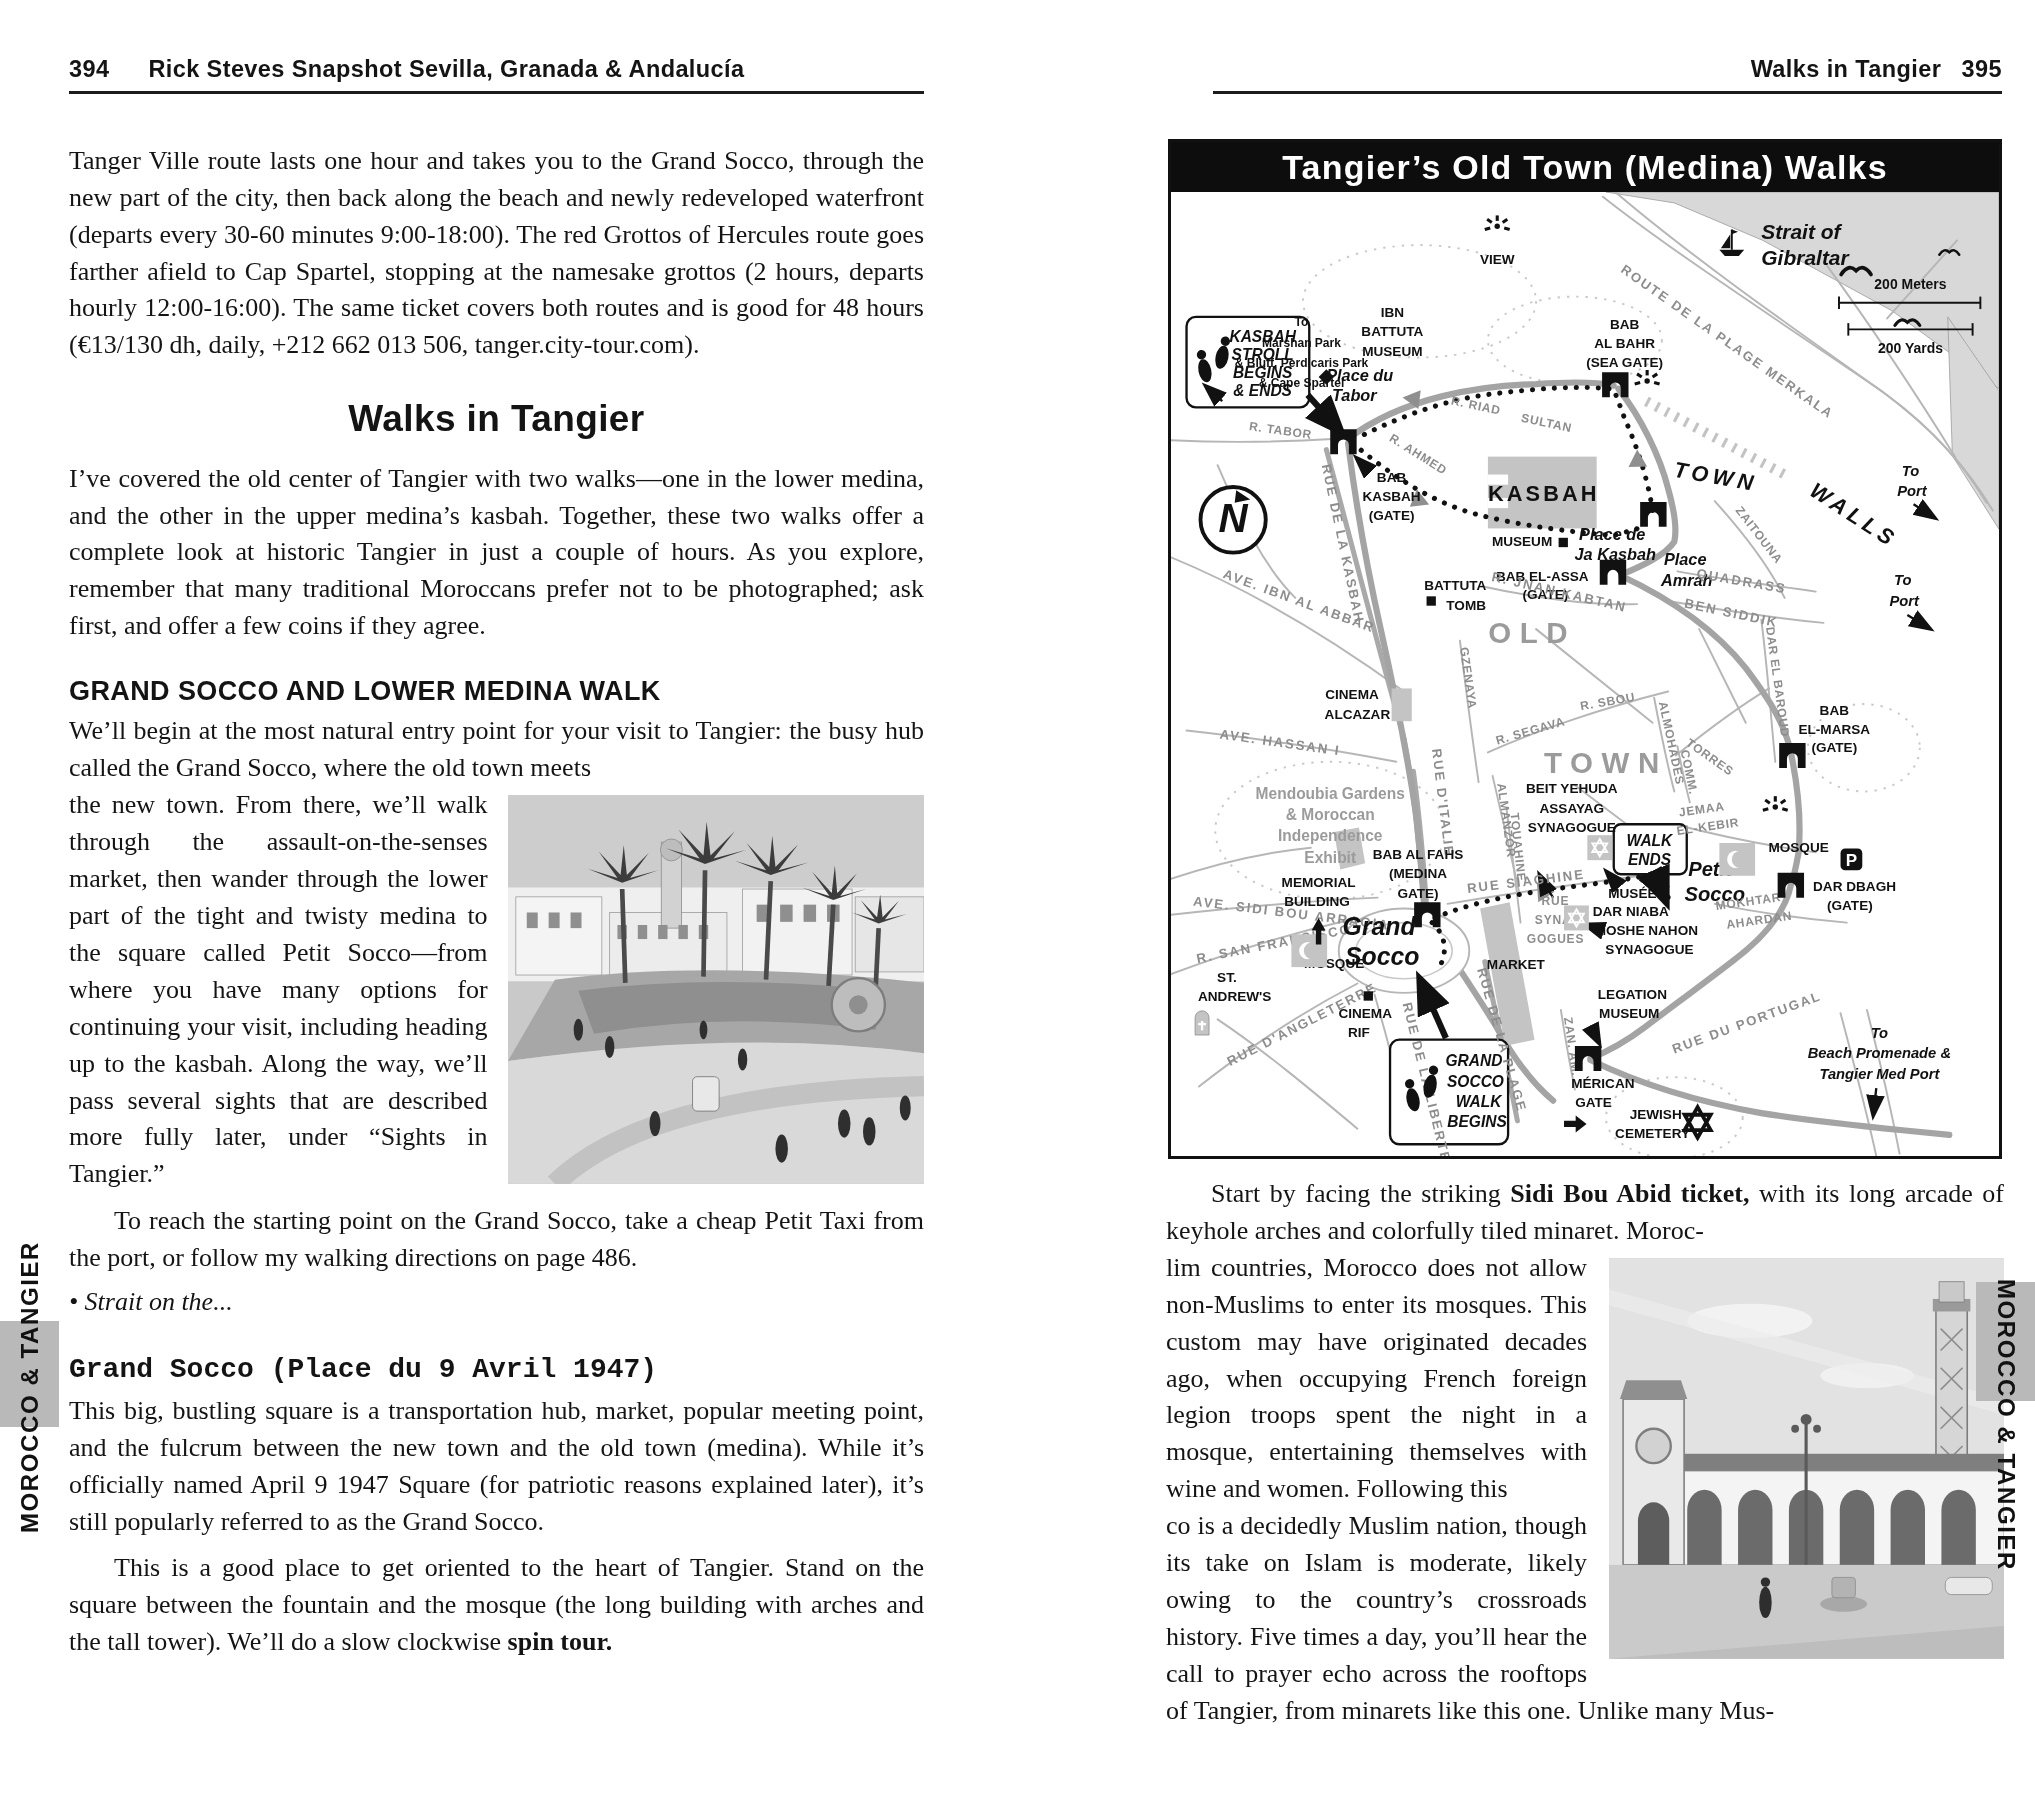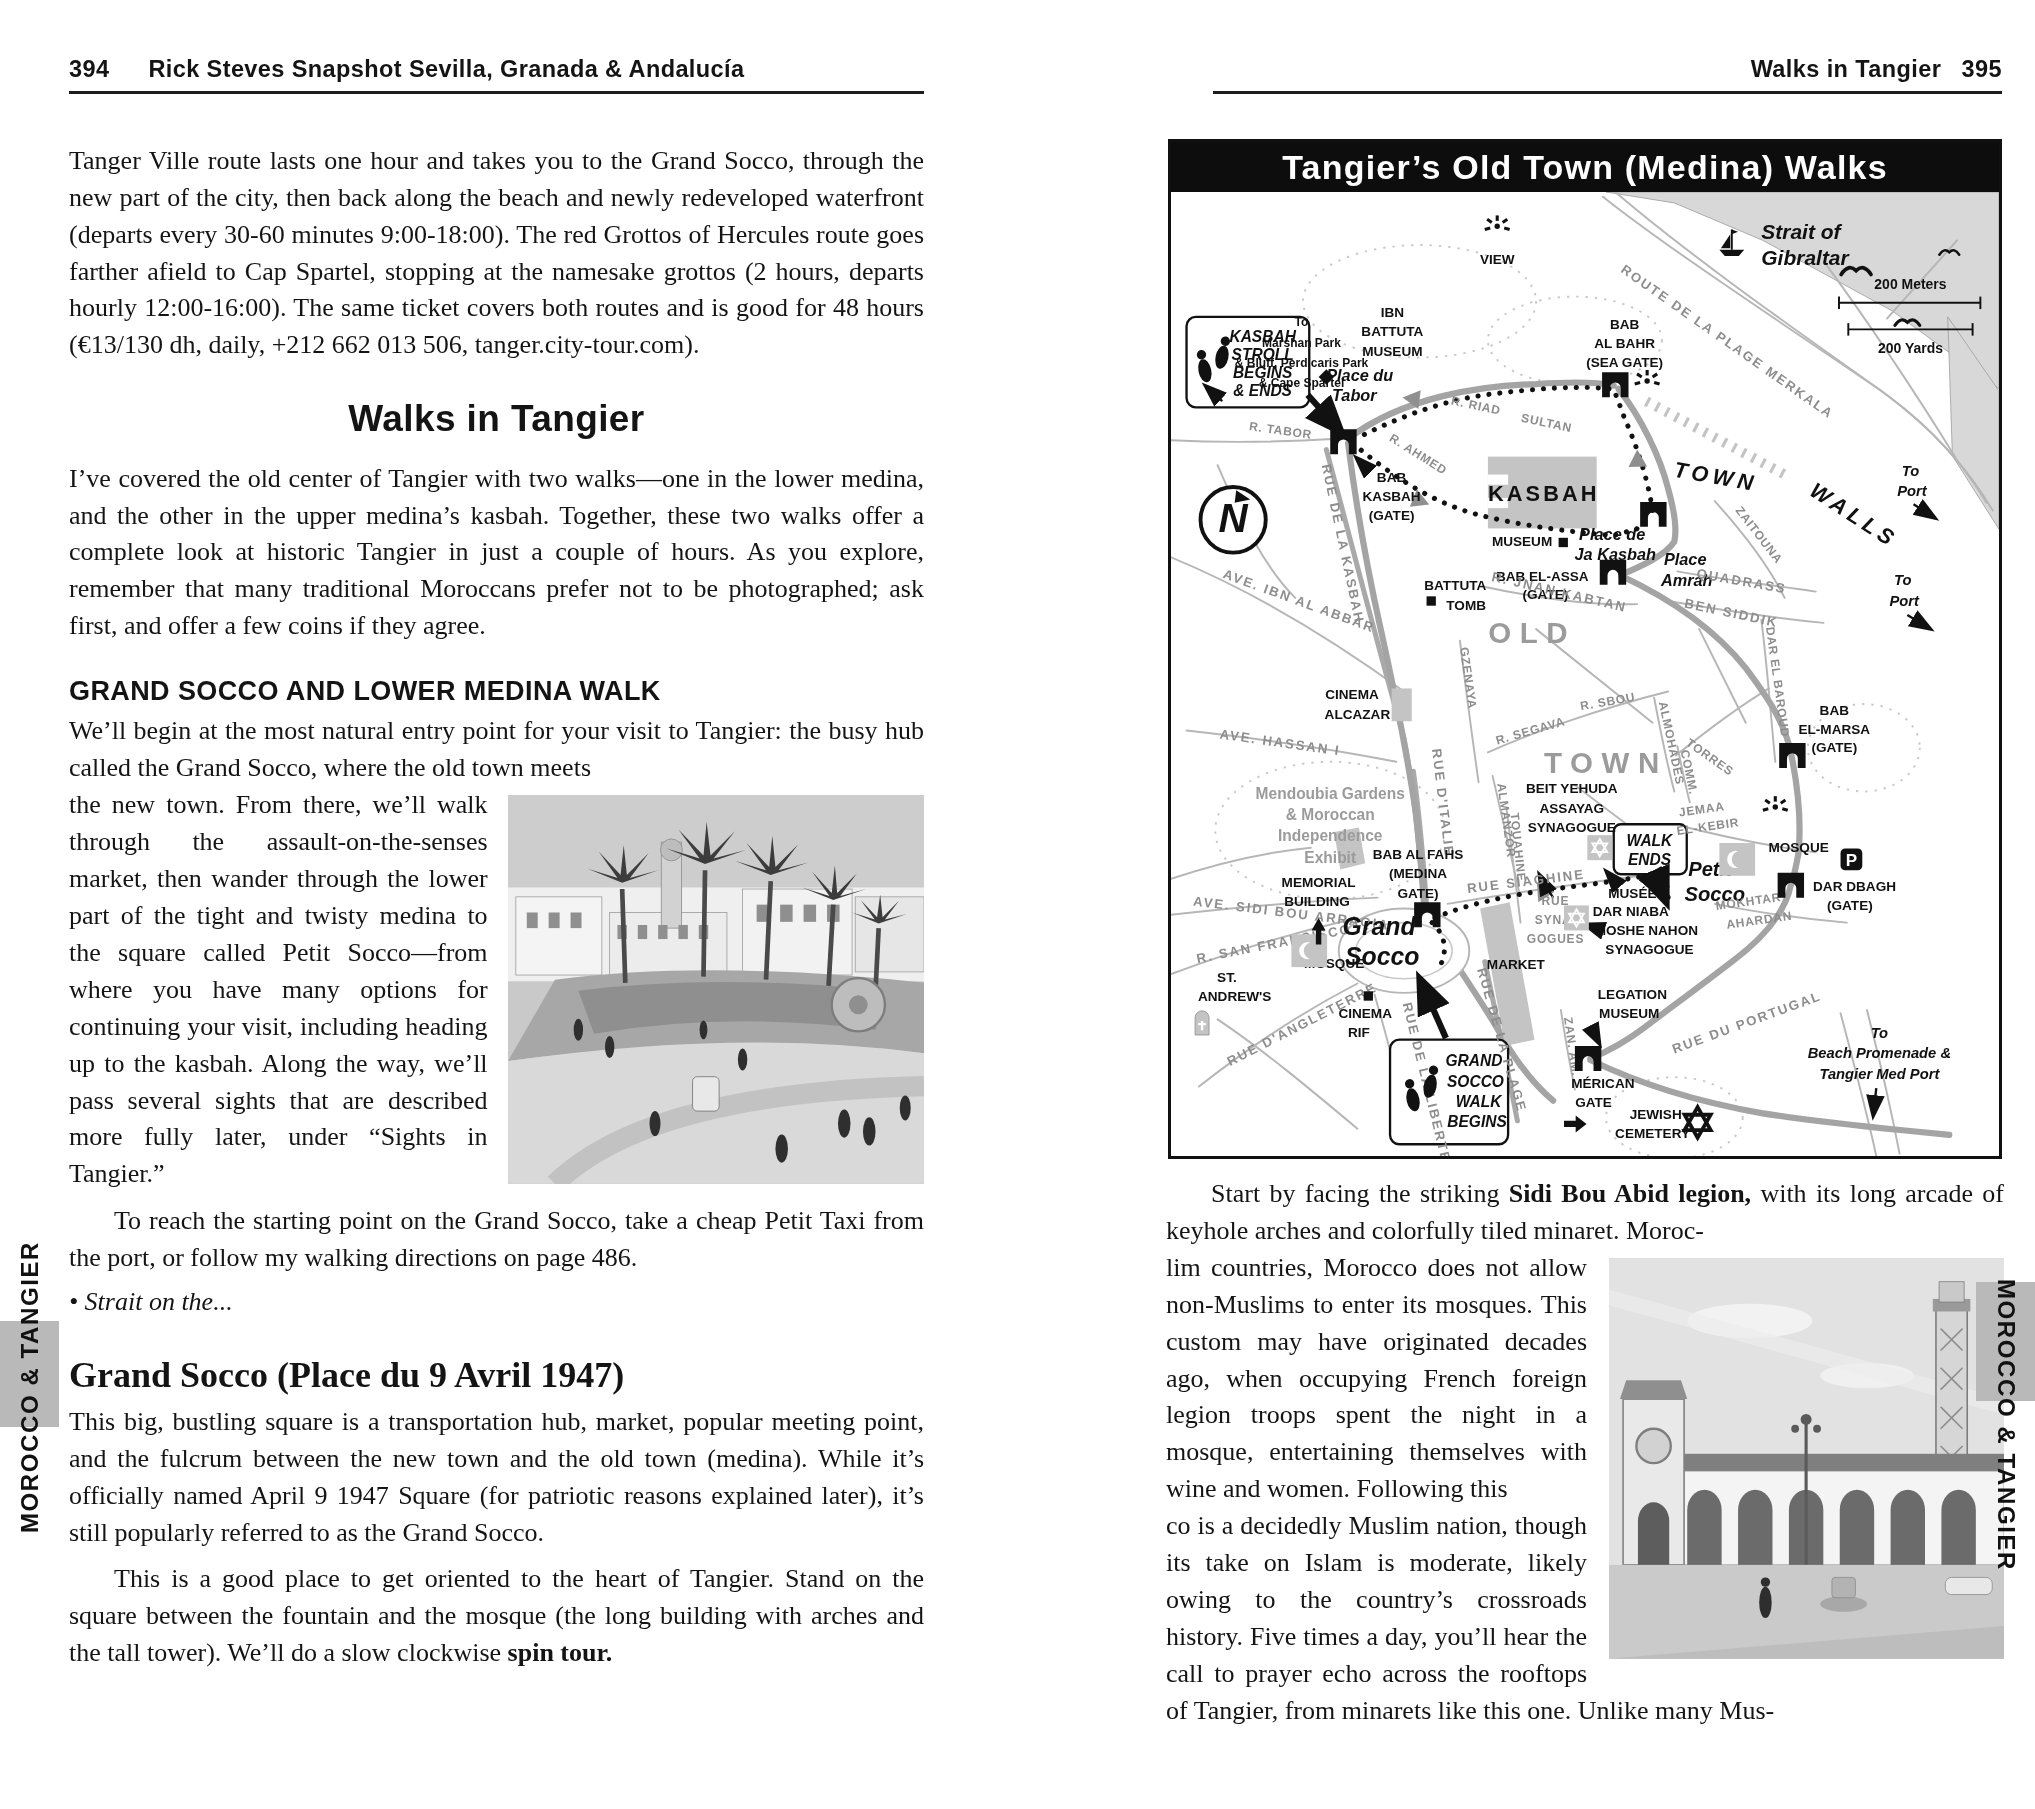--- a/index.html
+++ b/index.html
@@ -21,21 +21,21 @@
 if;text-align:justify;}
   .serif{font-family:"Liberation Serif",serif;}
   .ind{text-indent:45px;}
   p{margin:0;}
   .mt{margin-top:9.4px;}
 
   .h-center{font-family:"Liberation Sans",sans-serif;font-weight:700;font-size:37px;
             text-align:center;margin:34px 0 20.4px 0;letter-spacing:0.4px;}
   .h-caps{font-family:"Liberation Sans",sans-serif;font-weight:700;font-size:27px;
           letter-spacing:0.4px;margin:31px 0 6.3px 0;}
-  .h-sub{font-family:Liberation Serif, serif;font-weight:700;font-size:36px;
+  .h-sub{font-family:Liberation Mono, monospace;font-weight:700;font-size:28px;
          margin:33px 0 7.8px 0;}
   .bullet{font-style:italic;margin-top:7.8px;}
   b.tight{letter-spacing:0;}
 
   
   .photo-l{float:right;width:416px;height:389px;margin:7.8px 0 11px 20.4px;background:#cfcfcf;}
   .photo-r{float:right;width:395px;height:401px;margin:7.8px 0 12.5px 22px;background:#d8d8d8;}
   .photo-l svg,.photo-r svg{display:block;}
 
   
@@ -536,21 +536,21 @@
       <use href="#sym-bird" transform="translate(1002 78) scale(0.8)"></use>
       <use href="#sym-bird" transform="translate(948 168) scale(1)"></use>
       <use href="#sym-compass" transform="translate(80 420)"></use>
       <use href="#sym-tombstone" transform="translate(40 1066)"></use>
       <use href="#sym-arrow-right-fat" transform="translate(506 1184)"></use>
       <use href="#sym-arrow-up-fat" transform="translate(190 930)"></use>
     </svg>
 </div>
 
 <div class="rp-body">
-  <p class="serif ind"><span>Start by facing the striking </span><b>Sidi Bou Abid legion,</b><span> with its long arcade of keyhole arches and colorfully tiled minaret. Moroc-</span></p>
+  <p class="serif ind"><span>Start by facing the striking </span><b>Sidi Bou Abid ticket,</b><span> with its long arcade of keyhole arches and colorfully tiled minaret. Moroc-</span></p>
   <div>
     <div class="photo-r">
       <svg width="395" height="401" viewBox="0 0 505 512">
         <rect width="505" height="512" fill="#e2e2e2"></rect>
         <ellipse cx="180" cy="80" rx="80" ry="22" fill="#f2f2f2"></ellipse>
         <ellipse cx="330" cy="150" rx="60" ry="16" fill="#f0f0f0"></ellipse>
         <path d="M0,40 L505,180 L505,200 L0,60 Z" fill="#ececec" opacity="0.7"></path>
         <rect x="418" y="60" width="40" height="290" fill="#d6d6d6" stroke="#7c7c7c" stroke-width="2"></rect>
         <rect x="414" y="52" width="48" height="16" fill="#9a9a9a"></rect>
         <rect x="422" y="30" width="32" height="26" fill="#c9c9c9" stroke="#7c7c7c"></rect>

